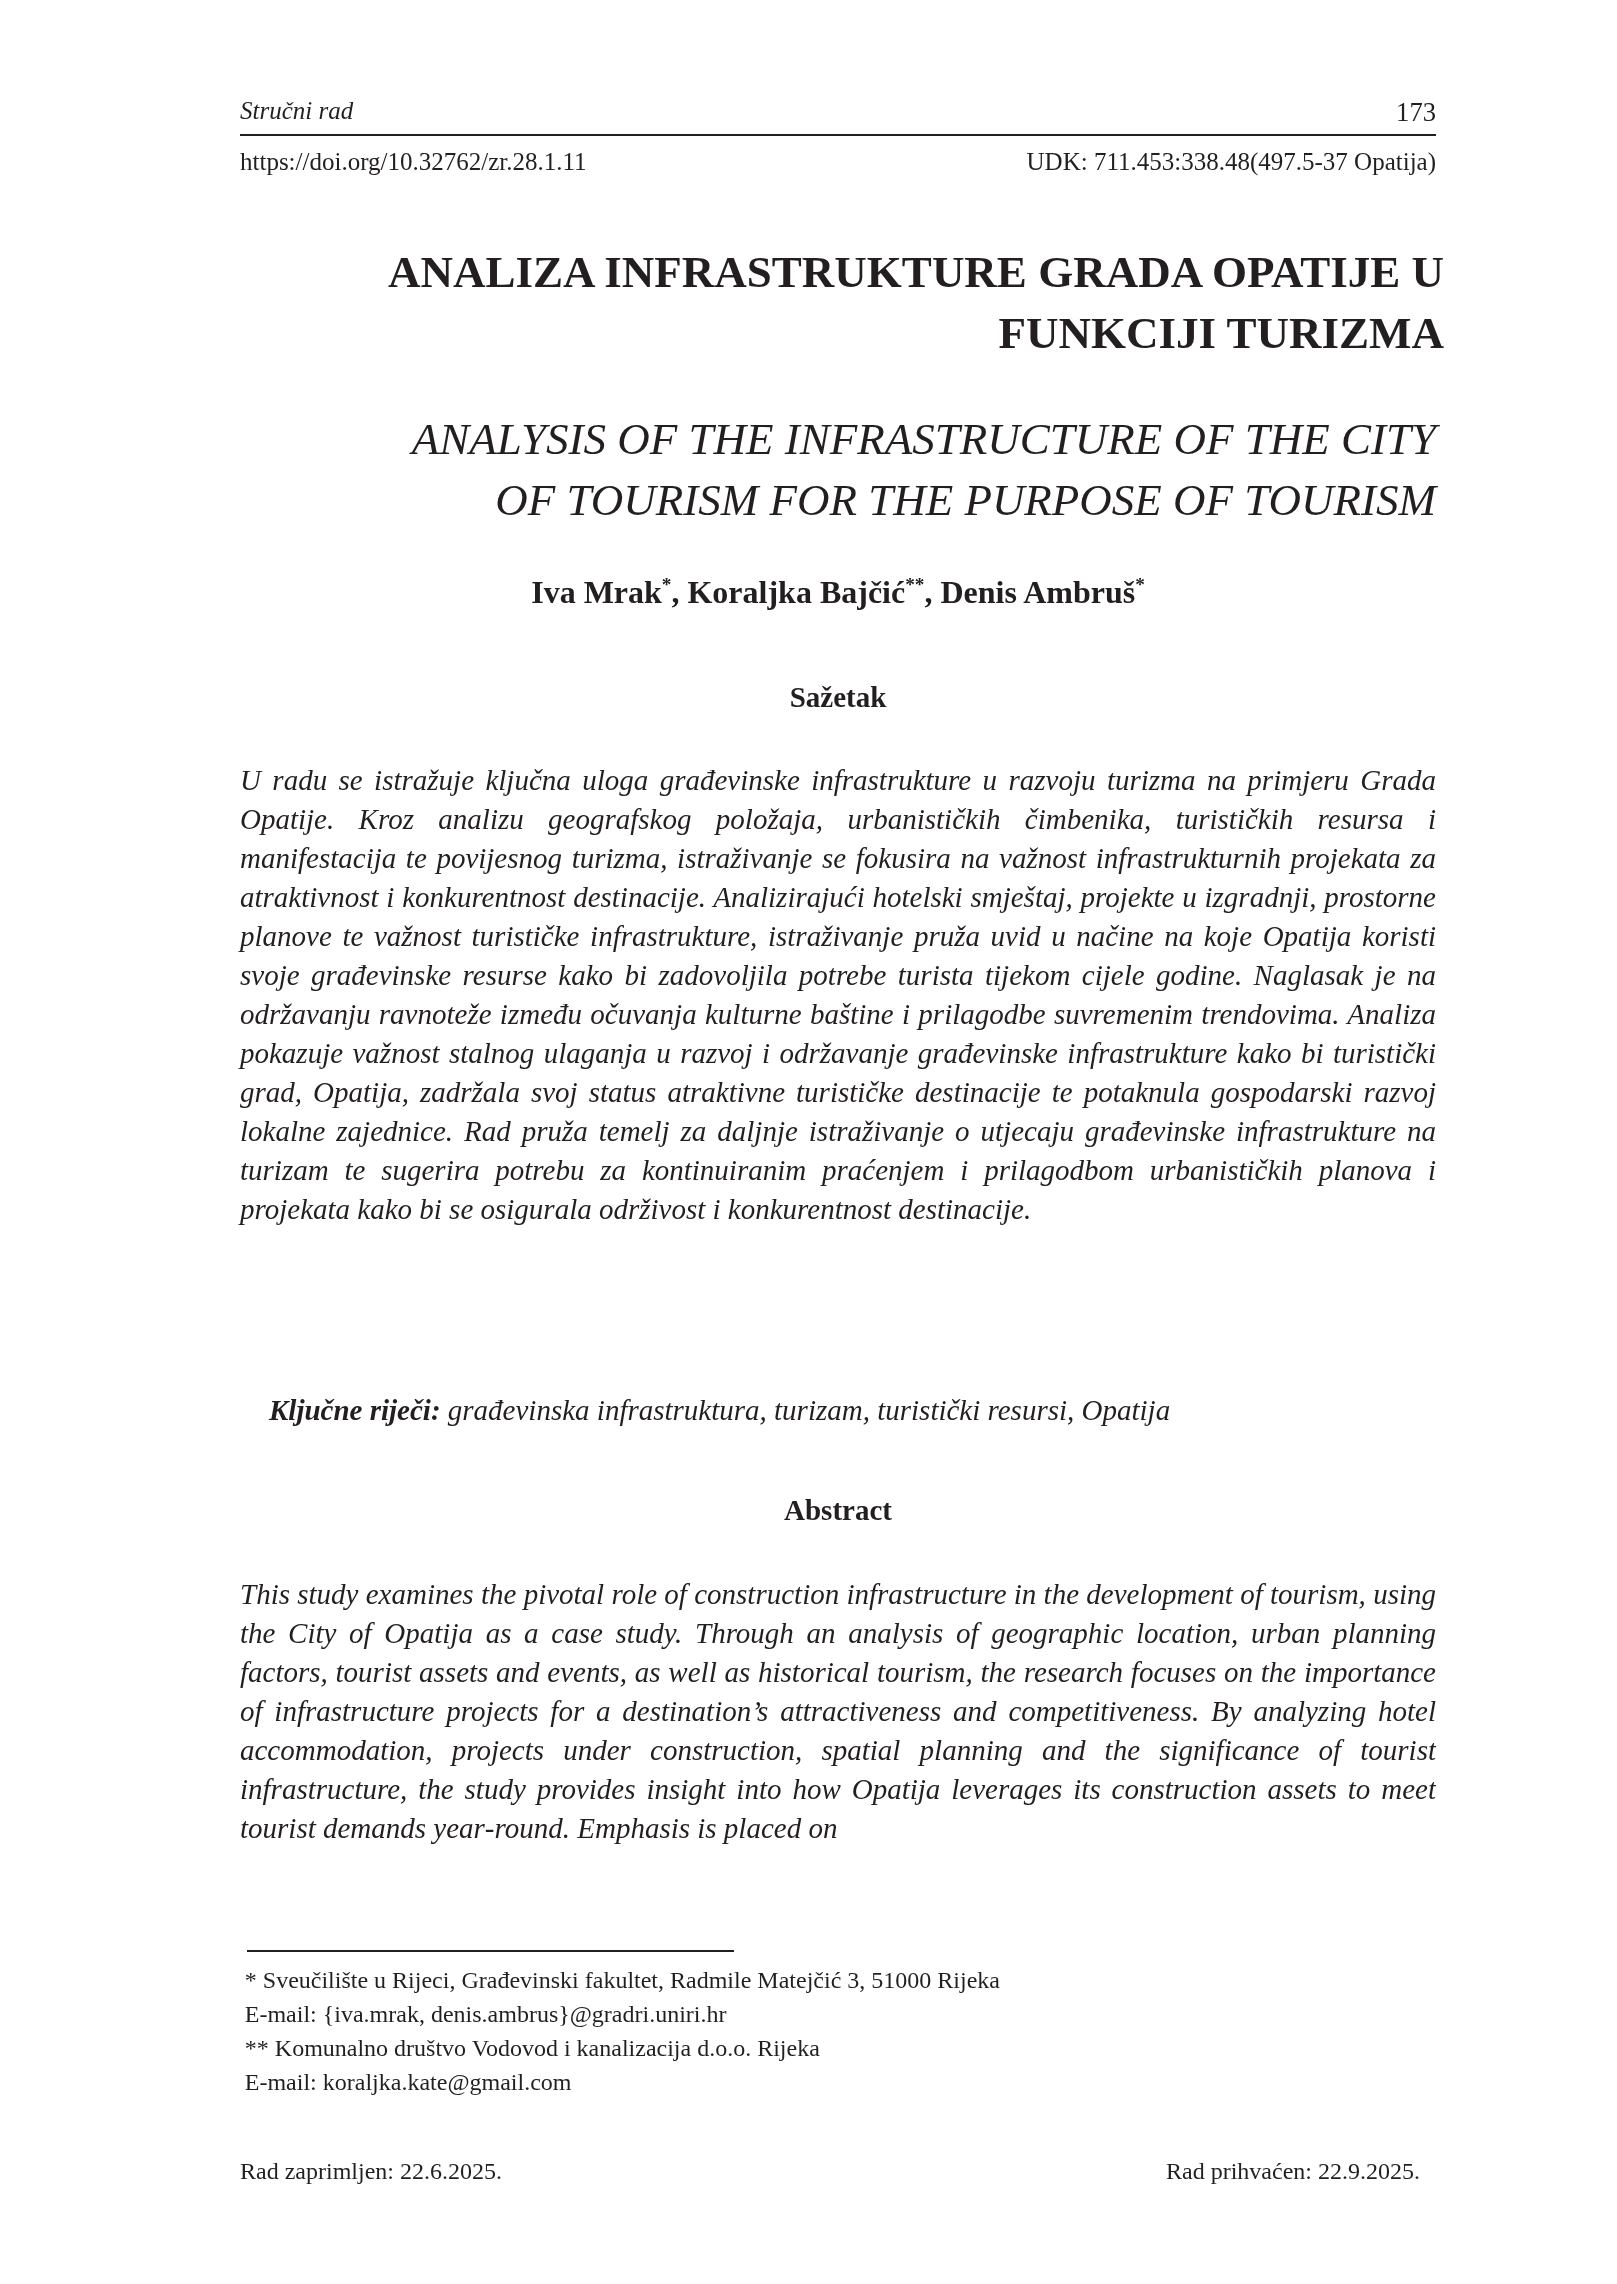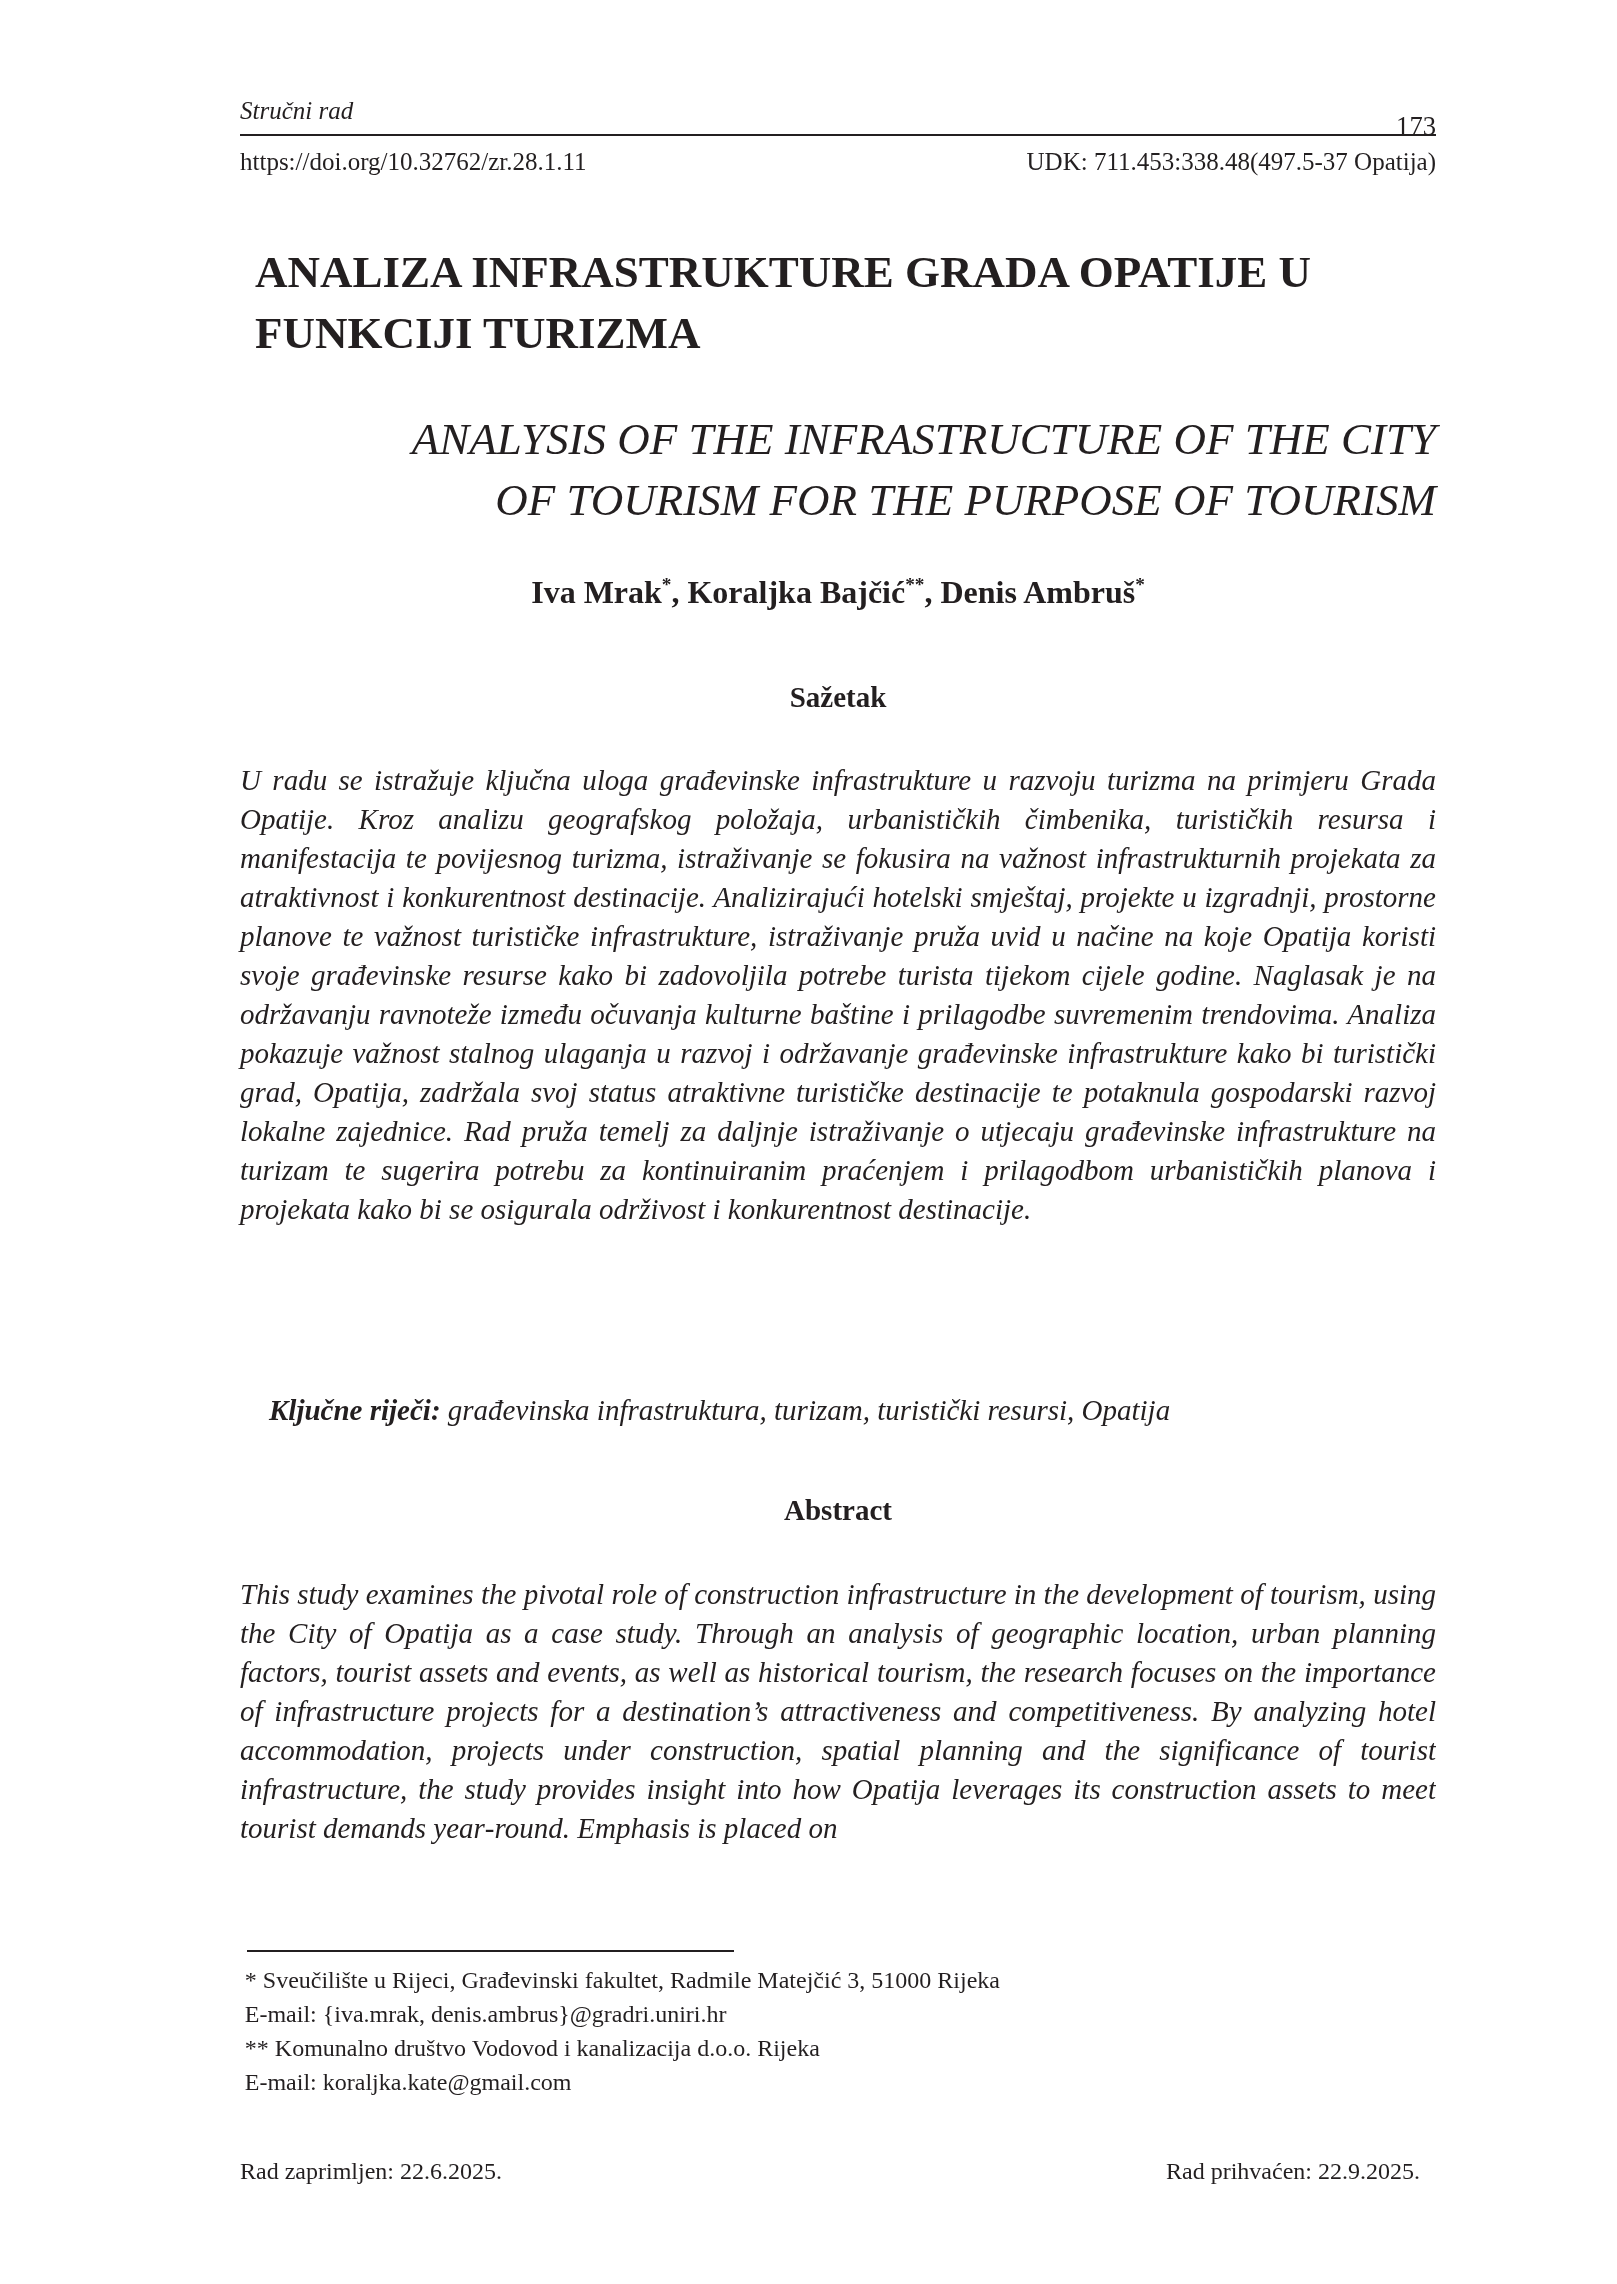--- a/index.html
+++ b/index.html
@@ -1,25 +1,25 @@
 <!DOCTYPE html>
 <html style="font-size:13px"><head>
 <meta charset="utf-8">
 <style>
   html, body { margin: 0; padding: 0; background: #ffffff; }
   body { width: 1618px; height: 2284px; position: relative; overflow: hidden;
          font-family: "Liberation Serif", "DejaVu Serif", serif; color: #231f20; }
   .page { position: absolute; left: 240px; top: 0; width: 1196px; }
   .running { position: absolute; left: 0; top: 95px; width: 1196px; height: 39px; border-bottom: 2.4px solid #231f20; }
   .running .left { position: absolute; left: 0; top: 1.6px; font-style: italic; font-size: 25px; }
-  .running .right { position: absolute; right: 0; top: 1.6px; font-size: 26.6px; margin-top: 14px; }
+  .running .right { position: absolute; right: 0; top: 1.6px; font-size: 26.6px; }
   .meta { position: absolute; top: 145px; left: 0; width: 1196px; font-size: 25px; line-height: 34px; }
   .meta .ptype { font-style: italic; }
   .meta .udk { position: absolute; right: 0; top: 0; }
-  .title-hr { position: absolute; top: 242px; left: 15px; width: 1196px; text-align: left;
+  .title-hr { position: absolute; top: 242px; left: 8px; width: 1196px; text-align: right;
               font-weight: bold; font-size: 45px; line-height: 61px; }
   .title-en { position: absolute; top: 409px; left: 0; width: 1196px; text-align: right;
               font-style: italic; font-size: 45px; line-height: 61px; }
   .authors { position: absolute; top: 574px; left: 0; width: 1196px; text-align: center;
              font-weight: bold; font-size: 32px; }
   .authors sup { font-size: 19.3px; font-weight: bold; }
   .h-sec { position: absolute; left: 0; width: 1196px; text-align: center; font-weight: bold; font-size: 29px; }
   .h-sazetak { top: 681px; text-align: center; }
   .h-abstract { top: 1494px; }
   .para { position: absolute; left: 0; width: 1196px; font-style: italic; font-size: 29px;

